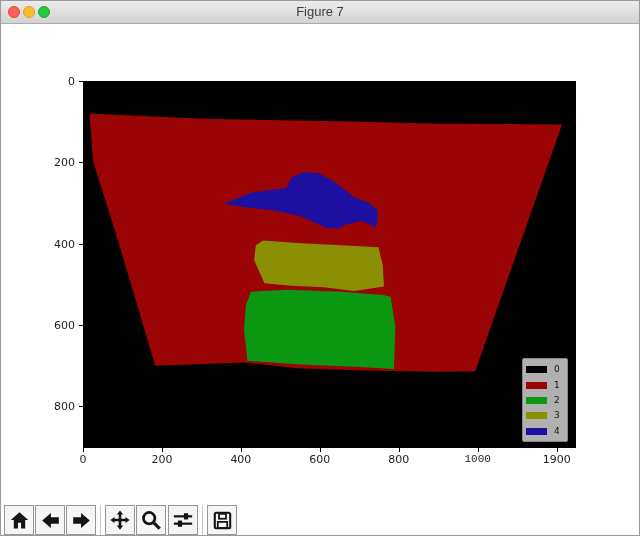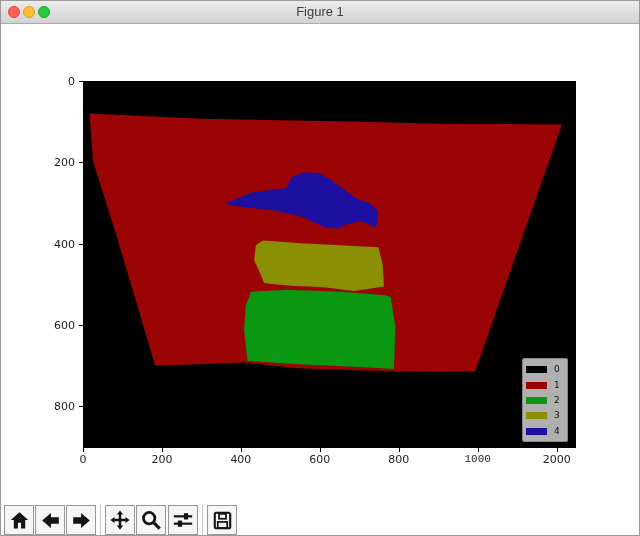--- a/index.html
+++ b/index.html
@@ -53,21 +53,21 @@
 </style>
 </head>
 <body>
 
 <div class="window">
 
   <div class="titlebar">
     <span class="tl tl-close"></span>
     <span class="tl tl-min"></span>
     <span class="tl tl-zoom"></span>
-    <div class="title-text">Figure 1</div>
+    <div class="title-text">Figure 7</div>
   </div>
 
   <div class="axes">
     <svg id="plot-svg" preserveAspectRatio="none" viewBox="0 0 1249 903">
         <polygon points="14,78 298,91 678,98 907,103 1216,105 995,716 890,717 712,714 543,708 408,694 181,702 87,394 23,196" fill="#9a0404"></polygon>
         <polygon points="455,392 552,399 653,404 749,409 760,453 763,506 687,517 611,508 526,504 459,498 433,441 437,404" fill="#8a8f03"></polygon>
         <polygon points="425,519 519,514 653,519 762,527 780,531 792,605 790,673 788,710 712,706 543,698 416,690 407,612 412,551" fill="#0a9712"></polygon>
         <polygon points="356,301 425,274 514,262 529,235 559,223 597,225 633,245 666,269 691,287 724,299 747,318 746,348 742,360 706,344 668,352 645,363 614,360 584,347 549,331 480,317 410,310" fill="#1d10a0"></polygon>
       </svg>
     <div class="legend" id="legend">
@@ -101,21 +101,21 @@
       <div class="xtick-label" style="left: 160.943px;">200</div>
       <div class="xtick-mark" style="left: 239.886px;"></div>
       <div class="xtick-label" style="left: 239.886px;">400</div>
       <div class="xtick-mark" style="left: 318.829px;"></div>
       <div class="xtick-label" style="left: 318.829px;">600</div>
       <div class="xtick-mark" style="left: 397.773px;"></div>
       <div class="xtick-label" style="left: 397.773px;">800</div>
       <div class="xtick-mark" style="left: 476.716px;"></div>
       <div class="xtick-label" style="left: 476.716px; font-family: Liberation Mono, monospace;">1000</div>
       <div class="xtick-mark" style="left: 555.659px;"></div>
-      <div class="xtick-label" style="left: 555.659px;">2000</div>
+      <div class="xtick-label" style="left: 555.659px;">1900</div>
       <div class="ytick-mark" style="top: 80px;"></div>
       <div class="ytick-label" style="top: 80px;">0</div>
       <div class="ytick-mark" style="top: 161.285px;"></div>
       <div class="ytick-label" style="top: 161.285px;">200</div>
       <div class="ytick-mark" style="top: 242.569px;"></div>
       <div class="ytick-label" style="top: 242.569px;">400</div>
       <div class="ytick-mark" style="top: 323.854px;"></div>
       <div class="ytick-label" style="top: 323.854px;">600</div>
       <div class="ytick-mark" style="top: 405.138px;"></div>
       <div class="ytick-label" style="top: 405.138px;">800</div>

